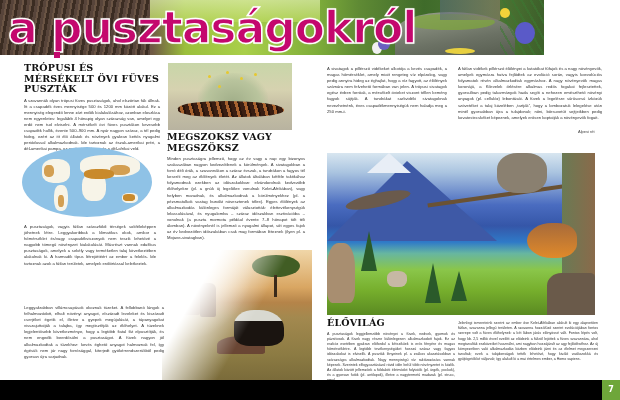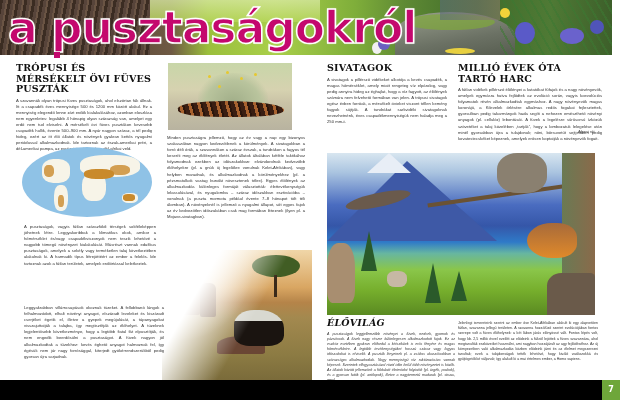--- a/index.html
+++ b/index.html
@@ -1,21 +1,21 @@
 <!DOCTYPE html>
 <html><head>
 <meta charset="utf-8">
 <style>
   * { box-sizing: border-box; margin: 0; padding: 0; }
   html, body { width: 620px; height: 400px; overflow: hidden; background: #000; }
   body { position: relative; font-family: "Liberation Sans", sans-serif; }
   .page { position: absolute; left: 0; top: 0; width: 620px; height: 400px; background: #fff; overflow: hidden; }
 
   
-  .hero { position: absolute; left: 0; top: 0; width: 612px; height: 57px; overflow: hidden;
+  .hero { position: absolute; left: 0; top: 0; width: 544px; height: 57px; overflow: hidden;
     background: linear-gradient(90deg, #4a3a2e 0%, #5b4636 18%, #6f5a44 28%, #9bbf3c 34%, #a9cf4a 45%, #7fae3a 58%, #5f8a34 66%, #3f6b2a 78%, #4f7a35 90%, #3d5f2a 100%); }
   .hero .sky { position:absolute; left:150px; top:0; width:170px; height:22px; background: linear-gradient(180deg,#d7e8a0,#b7d65b); opacity:.8; }
   .hero .rock { position:absolute; left:395px; top:12px; width:120px; height:45px; border-radius: 50% 60% 0 0; background: linear-gradient(170deg,#9aa08f,#6b7164 60%,#555b4e); }
   .hero .moss { position:absolute; left:405px; top:14px; width:90px; height:16px; border-radius:50%; background:#7fa83a; opacity:.7; }
   .hero .trunk { position:absolute; left:0; top:0; width:150px; height:57px; background: repeating-linear-gradient(100deg,#3b2c22 0 3px,#57443a 3px 6px,#6a5444 6px 8px); }
   .hero .trunk2 { position:absolute; left:440px; top:0; width:60px; height:20px; background: linear-gradient(90deg,#5a6a7a,#8a7a6a); opacity:.6; }
   .hero .flower { position:absolute; border-radius:50%; }
   .hero .fl1 { left:515px; top:22px; width:20px; height:22px; background:#5a5ac8; }
   .hero .fl2 { left:560px; top:28px; width:24px; height:16px; background:#6a62cc; }
   .hero .fl3 { left:590px; top:20px; width:14px; height:14px; background:#5054b8; }
@@ -29,33 +29,33 @@
     font-size: 44px; letter-spacing: -1px; line-height: 1; color: #c4086e;
     -webkit-text-stroke: 1.5px #fff; text-shadow: 0 0 2px rgba(255,255,255,.8); white-space: nowrap; }
 
   .divider-strip { position:absolute; left:0; top:55px; width:620px; height:3px; background:#fff; }
   .pink-tab { position:absolute; left:54px; top:52px; width:6px; height:6px; background:#c4086e; }
 
   h2.hd { font-family: "DejaVu Serif", serif; font-weight: bold; font-size: 9.5px; line-height: 10.5px; color: #111; letter-spacing: .2px; text-transform: uppercase; }
   p.bt { font-family: "Liberation Sans", sans-serif; font-size: 4.2px; line-height: 6.1px; color: #333; text-align: justify; }
 
   .block { position: absolute; }
-  #b1 { left: 16px; top: 63px; width: 136px; }
+  #b1 { left: 24px; top: 63px; width: 136px; }
   #b1 p { margin-top: 3px; }
   #b2 { left: 167px; top: 132px; width: 138px; }
   #b2 p { margin-top: 3px; }
   #b3 { left: 24px; top: 221px; width: 132px; }
   #b3 p { margin-top: 3px; }
   #b4 { left: 24px; top: 302px; width: 140px; }
   #b4 p { margin-top: 3px; }
   #b5 { left: 327px; top: 63px; width: 120px; }
   #b5 p { margin-top: 3px; }
   #b6 { left: 458px; top: 63px; width: 144px; }
   #b6 p { margin-top: 3px; }
-  #b7 { left: 327px; top: 318px; width: 128px; font-style: italic; }
+  #b7 { left: 327px; top: 318px; width: 128px; }
   #b7 p { margin-top: 3px; font-size: 3.6px; line-height: 5.2px; }
   #b8 { left: 458px; top: 318px; width: 140px; }
   #b8 p { margin-top: 3px; font-size: 3.6px; line-height: 5.2px; }
 
   .credit { position:absolute; left: 578px; top: 129px; font-size: 4px; color:#444; font-family:"Liberation Sans",sans-serif; }
 
   
   .img-lizard { position:absolute; left:168px; top:63px; width:124px; height:67px; overflow:hidden;
     background: linear-gradient(180deg,#c8d6a8 0%, #d6d2b0 40%, #c9c2a6 60%, #b8b3a0 100%); }
   .img-lizard .bush { position:absolute; left:30px; top:10px; width:70px; height:38px; border-radius:50% 50% 10% 10%;
@@ -168,30 +168,29 @@
     <div class="bush"></div>
     <div class="dot" style="left:40px;top:12px;"></div>
     <div class="dot" style="left:58px;top:8px;"></div>
     <div class="dot" style="left:72px;top:14px;"></div>
     <div class="dot" style="left:86px;top:10px;"></div>
     <div class="dot" style="left:50px;top:22px;"></div>
     <div class="lizard"></div>
   </div>
 
   <div class="block" id="b2">
+    <h2 class="hd">MEGSZOKSZ VAGY MEGSZÖKSZ</h2>
     <p class="bt">Minden pusztaságra jellemző, hogy az év vagy a nap egy bizonyos szakaszában nagyon kedvezőtlenek a körülmények. A sivatagokban a forró déli órák, a szavannákon a száraz évszak, a tundrákon a fagyos tél keseríti meg az élőlények életét. Az állatok általában kétféle taktikához folyamodnak ezekben az időszakokban: elvándorolnak kedvezőbb élőhelyekre (pl. a gnúk új legelőkre vonulnak Kelet-Afrikában), vagy helyben maradnak, és alkalmazkodnak a körülményekhez (pl. a pézsmatulkok vastag bundát növesztenek télire). Egyes élőlények az alkalmazkodás különleges formáját választották: élettevékenységük lelassulásával, és nyugalomba – száraz időszakban esztivációba – vonulnak (a puszta mormota például évente 7–8 hónapot tölt téli álomban). A növényeknél is jellemző a nyugalmi állapot, sőt egyes fajok az év kedvezőtlen időszakában csak mag formában léteznek (ilyen pl. a Mojave-sivatagban).</p>
   </div>
 
   <div class="block" id="b5">
-    <h2 class="hd">SIVATAGOK</h2>
     <p class="bt">A sivatagok a pillérsző vidékeket alkotója a kevés csapadék, a magas hőmérséklet, amely miatt rengeteg víz elpárolog, vagy pedig annyira hideg az éghajlat, hogy a víz fagyott, az élőlények számára nem felvehető formában van jelen. A trópusi sivatagok egész évben forróak, a mérsékelt övieket viszont téllen kemény fagyok sújtják. A tundrákat sarkvidéki sivatagoknak nevezhetnénk, éves csapadékmennyiségük nem haladja meg a 250 mm-t.</p>
   </div>
 
   <div class="block" id="b6">
-    <h2 class="hd">MILLIÓ ÉVEK ÓTA TARTÓ HARC</h2>
     <p class="bt">A fátlan vidékek pillérszó élőlényei a kutatókat fűfajok és a nagy növényevők, amelyek egymásra hatva fejlődtek az evolúció során, vagyis koevolúciós folyamatok révén alkalmazkodtak egymáshoz. A nagy növényevők magas koronájú, a Kilevelek őrlésére alkalmas redős fogakat fejlesztettek, gyorsulban pedig takarmányok hada segíti a nehezen emészthető növényi anyagok (pl. cellulóz) lebontását. A füvek a legelésre sűrűsorsú ízközük szövetéket a talaj közelében „tartják”, hogy a lombozatuk lelegelése után minél gyorsabban újra a tulajdonuk; nőni, bőrsuvetűt sejtjeikben pedig kovatestecskéket képeznek, amelyek erősen koptatják a növényevők fogait.</p>
   </div>
   <div class="credit">Alpesi rét</div>
 
   <div class="img-mountain">
     <div class="mtn"></div>
     <div class="snow"></div>
     <div class="eagle"></div>
     <div class="branch"></div>
     <div class="raccoon"></div>

